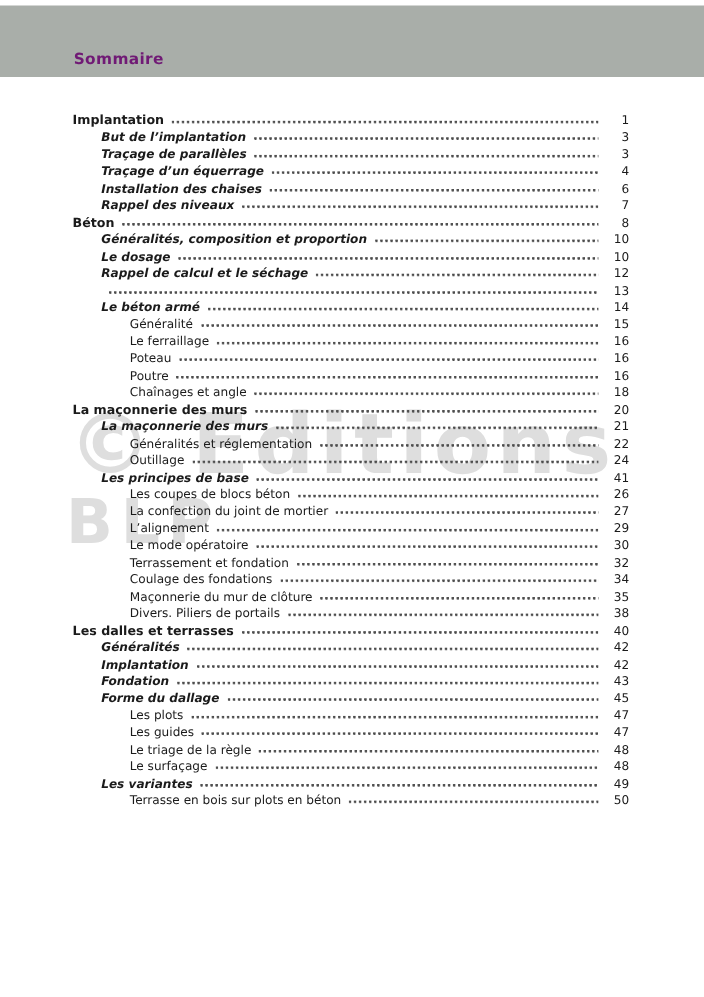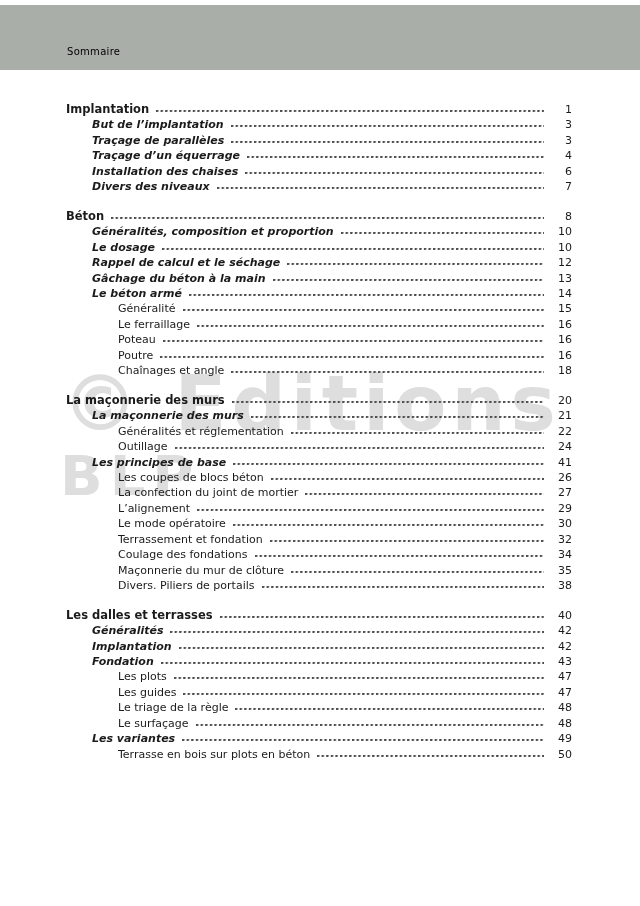--- a/index.html
+++ b/index.html
@@ -23,23 +23,23 @@
     top: 5px;
     width: 640px;
     height: 65px;
     background: #a9aea9;
     z-index: 2;
   }
   .topbar-title {
     position: absolute;
     left: 67px;
     top: 41px;
-    font-size: 10px;
-    font-weight: normal;
-    color: #000000;
+    font-size: 14px;
+    font-weight: bold;
+    color: #701a75;
     letter-spacing: 0.3px;
   }
 
   
   .watermark {
     position: absolute;
     left: 0;
     top: 0;
     width: 640px;
     height: 906px;
@@ -69,21 +69,21 @@
 
   
   .toc {
     position: absolute;
     left: 66px;
     right: 68px;
     top: 102px;
     z-index: 1;
   }
   .toc-section + .toc-section {
-    margin-top: 14px;
+    margin-top: 0;
   }
   .toc-row {
     display: flex;
     align-items: baseline;
     line-height: 15.45px;
     font-size: 11px;
   }
   .toc-row.level-0 .toc-label {
     font-weight: bold;
     font-size: 11.5px;
@@ -154,21 +154,21 @@
         <span class="toc-label">Traçage d’un équerrage</span>
         <span class="toc-dots"></span>
         <span class="toc-page">4</span>
       </div>
       <div class="toc-row level-1">
         <span class="toc-label">Installation des chaises</span>
         <span class="toc-dots"></span>
         <span class="toc-page">6</span>
       </div>
       <div class="toc-row level-1">
-        <span class="toc-label">Divers des niveaux</span>
+        <span class="toc-label">Rappel des niveaux</span>
         <span class="toc-dots"></span>
         <span class="toc-page">7</span>
       </div>
     </div>
     <div class="toc-section">
       <div class="toc-row level-0">
         <span class="toc-label">Béton</span>
         <span class="toc-dots"></span>
         <span class="toc-page">8</span>
       </div>
@@ -181,21 +181,20 @@
         <span class="toc-label">Le dosage</span>
         <span class="toc-dots"></span>
         <span class="toc-page">10</span>
       </div>
       <div class="toc-row level-1">
         <span class="toc-label">Rappel de calcul et le séchage</span>
         <span class="toc-dots"></span>
         <span class="toc-page">12</span>
       </div>
       <div class="toc-row level-1">
-        <span class="toc-label">Gâchage du béton à la main</span>
         <span class="toc-dots"></span>
         <span class="toc-page">13</span>
       </div>
       <div class="toc-row level-1">
         <span class="toc-label">Le béton armé</span>
         <span class="toc-dots"></span>
         <span class="toc-page">14</span>
       </div>
       <div class="toc-row level-2">
         <span class="toc-label">Généralité</span>
@@ -304,20 +303,25 @@
       <div class="toc-row level-1">
         <span class="toc-label">Implantation</span>
         <span class="toc-dots"></span>
         <span class="toc-page">42</span>
       </div>
       <div class="toc-row level-1">
         <span class="toc-label">Fondation</span>
         <span class="toc-dots"></span>
         <span class="toc-page">43</span>
       </div>
+      <div class="toc-row level-1">
+        <span class="toc-label">Forme du dallage</span>
+        <span class="toc-dots"></span>
+        <span class="toc-page">45</span>
+      </div>
       <div class="toc-row level-2">
         <span class="toc-label">Les plots</span>
         <span class="toc-dots"></span>
         <span class="toc-page">47</span>
       </div>
       <div class="toc-row level-2">
         <span class="toc-label">Les guides</span>
         <span class="toc-dots"></span>
         <span class="toc-page">47</span>
       </div>

